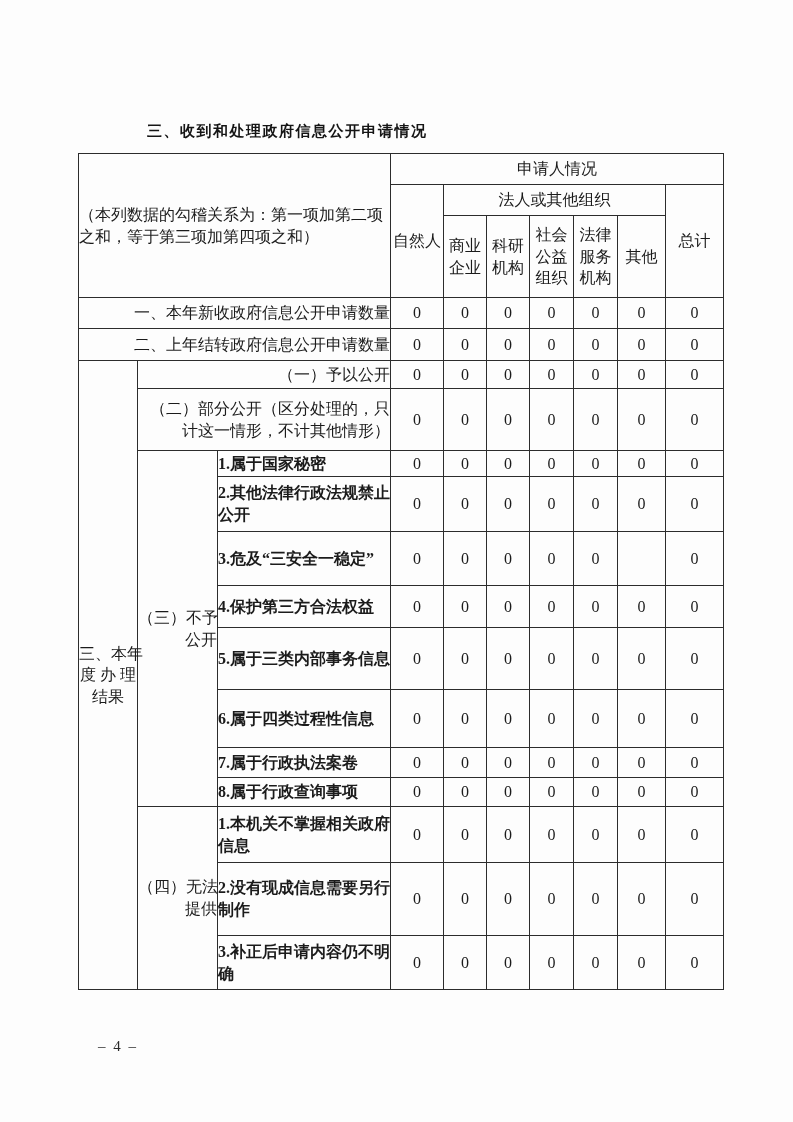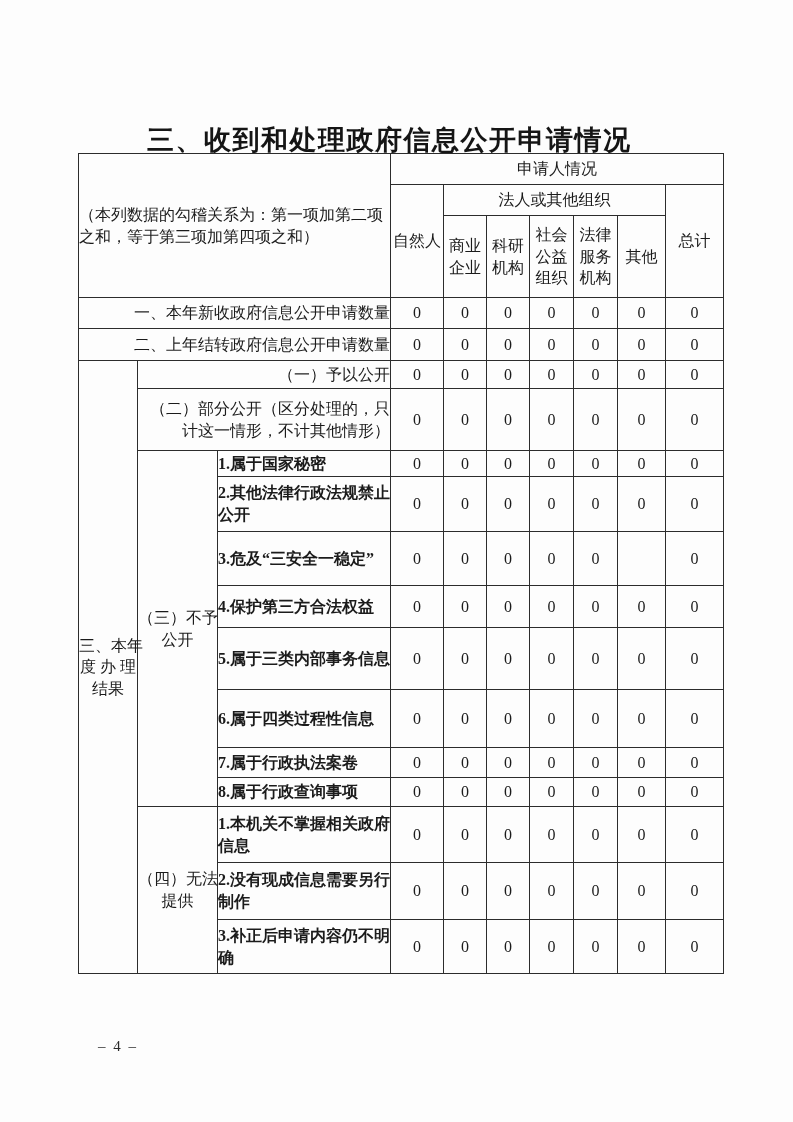--- a/index.html
+++ b/index.html
@@ -7,41 +7,41 @@
     width:793px;height:1122px;
     background:#fdfdfd;
     position:relative;
     font-family:"Liberation Serif","DejaVu Serif",serif;
     color:#1e1e1e;
     overflow:hidden;
   }
   .page-title{
     position:absolute;left:147px;top:122px;
     font-family:"Liberation Sans","DejaVu Sans",sans-serif;
-    font-weight:bold;font-size:27px;letter-spacing:1.5px;color:#151515;
+    font-weight:bold;font-size:15px;letter-spacing:1.5px;color:#151515;
     white-space:nowrap;
   }
   table.stats{
     position:absolute;left:78px;top:153px;width:645px;
     border-collapse:collapse;table-layout:fixed;background:#fdfdfd;
   }
   table.stats td{
     border:1.5px solid #2c2c2c;
     padding:0;vertical-align:middle;
     font-size:16px;line-height:1.35;color:#1b1b1b;
     overflow:visible;
   }
   td.note{
     text-align:left;padding:2px 2px 2px 6px;
     white-space:pre;font-size:15.5px;line-height:1.9;
   }
   td.hc{text-align:center;white-space:pre-line;font-size:15.5px;line-height:1.45;}
   td.lbl{text-align:right;padding:2px 3px 2px 4px;font-size:15.5px;}
   td.ilbl{text-align:left;padding:2px 2px 2px 3px;font-size:15px;line-height:1.5;font-weight:bold;}
-  td.glbl{text-align:center;padding:2px 0 2px 3px;font-size:15px;white-space:pre;line-height:1.6;}
+  td.glbl{text-align:right;padding:2px 0 2px 3px;font-size:15px;white-space:pre;line-height:1.6;}
   td.scol{text-align:center;padding:2px 0 2px 2px;font-size:15px;white-space:pre;line-height:1.4;}
   td.v{text-align:center;font-size:16.5px;}
   .page-number{
     position:absolute;left:98px;top:1038px;
     font-size:15px;letter-spacing:2px;color:#2a2a2a;
     font-family:"Liberation Serif","DejaVu Serif",serif;
   }
 </style>
 </head>
 <body>
@@ -222,21 +222,21 @@
 提供</td>
     <td class="ilbl">1.本机关不掌握相关政府信息</td>
     <td class="v">0</td>
     <td class="v">0</td>
     <td class="v">0</td>
     <td class="v">0</td>
     <td class="v">0</td>
     <td class="v">0</td>
     <td class="v">0</td>
   </tr>
-  <tr style="height:57px">
+  <tr style="height:73px">
     <td class="ilbl">2.没有现成信息需要另行制作</td>
     <td class="v">0</td>
     <td class="v">0</td>
     <td class="v">0</td>
     <td class="v">0</td>
     <td class="v">0</td>
     <td class="v">0</td>
     <td class="v">0</td>
   </tr>
   <tr style="height:54px">

